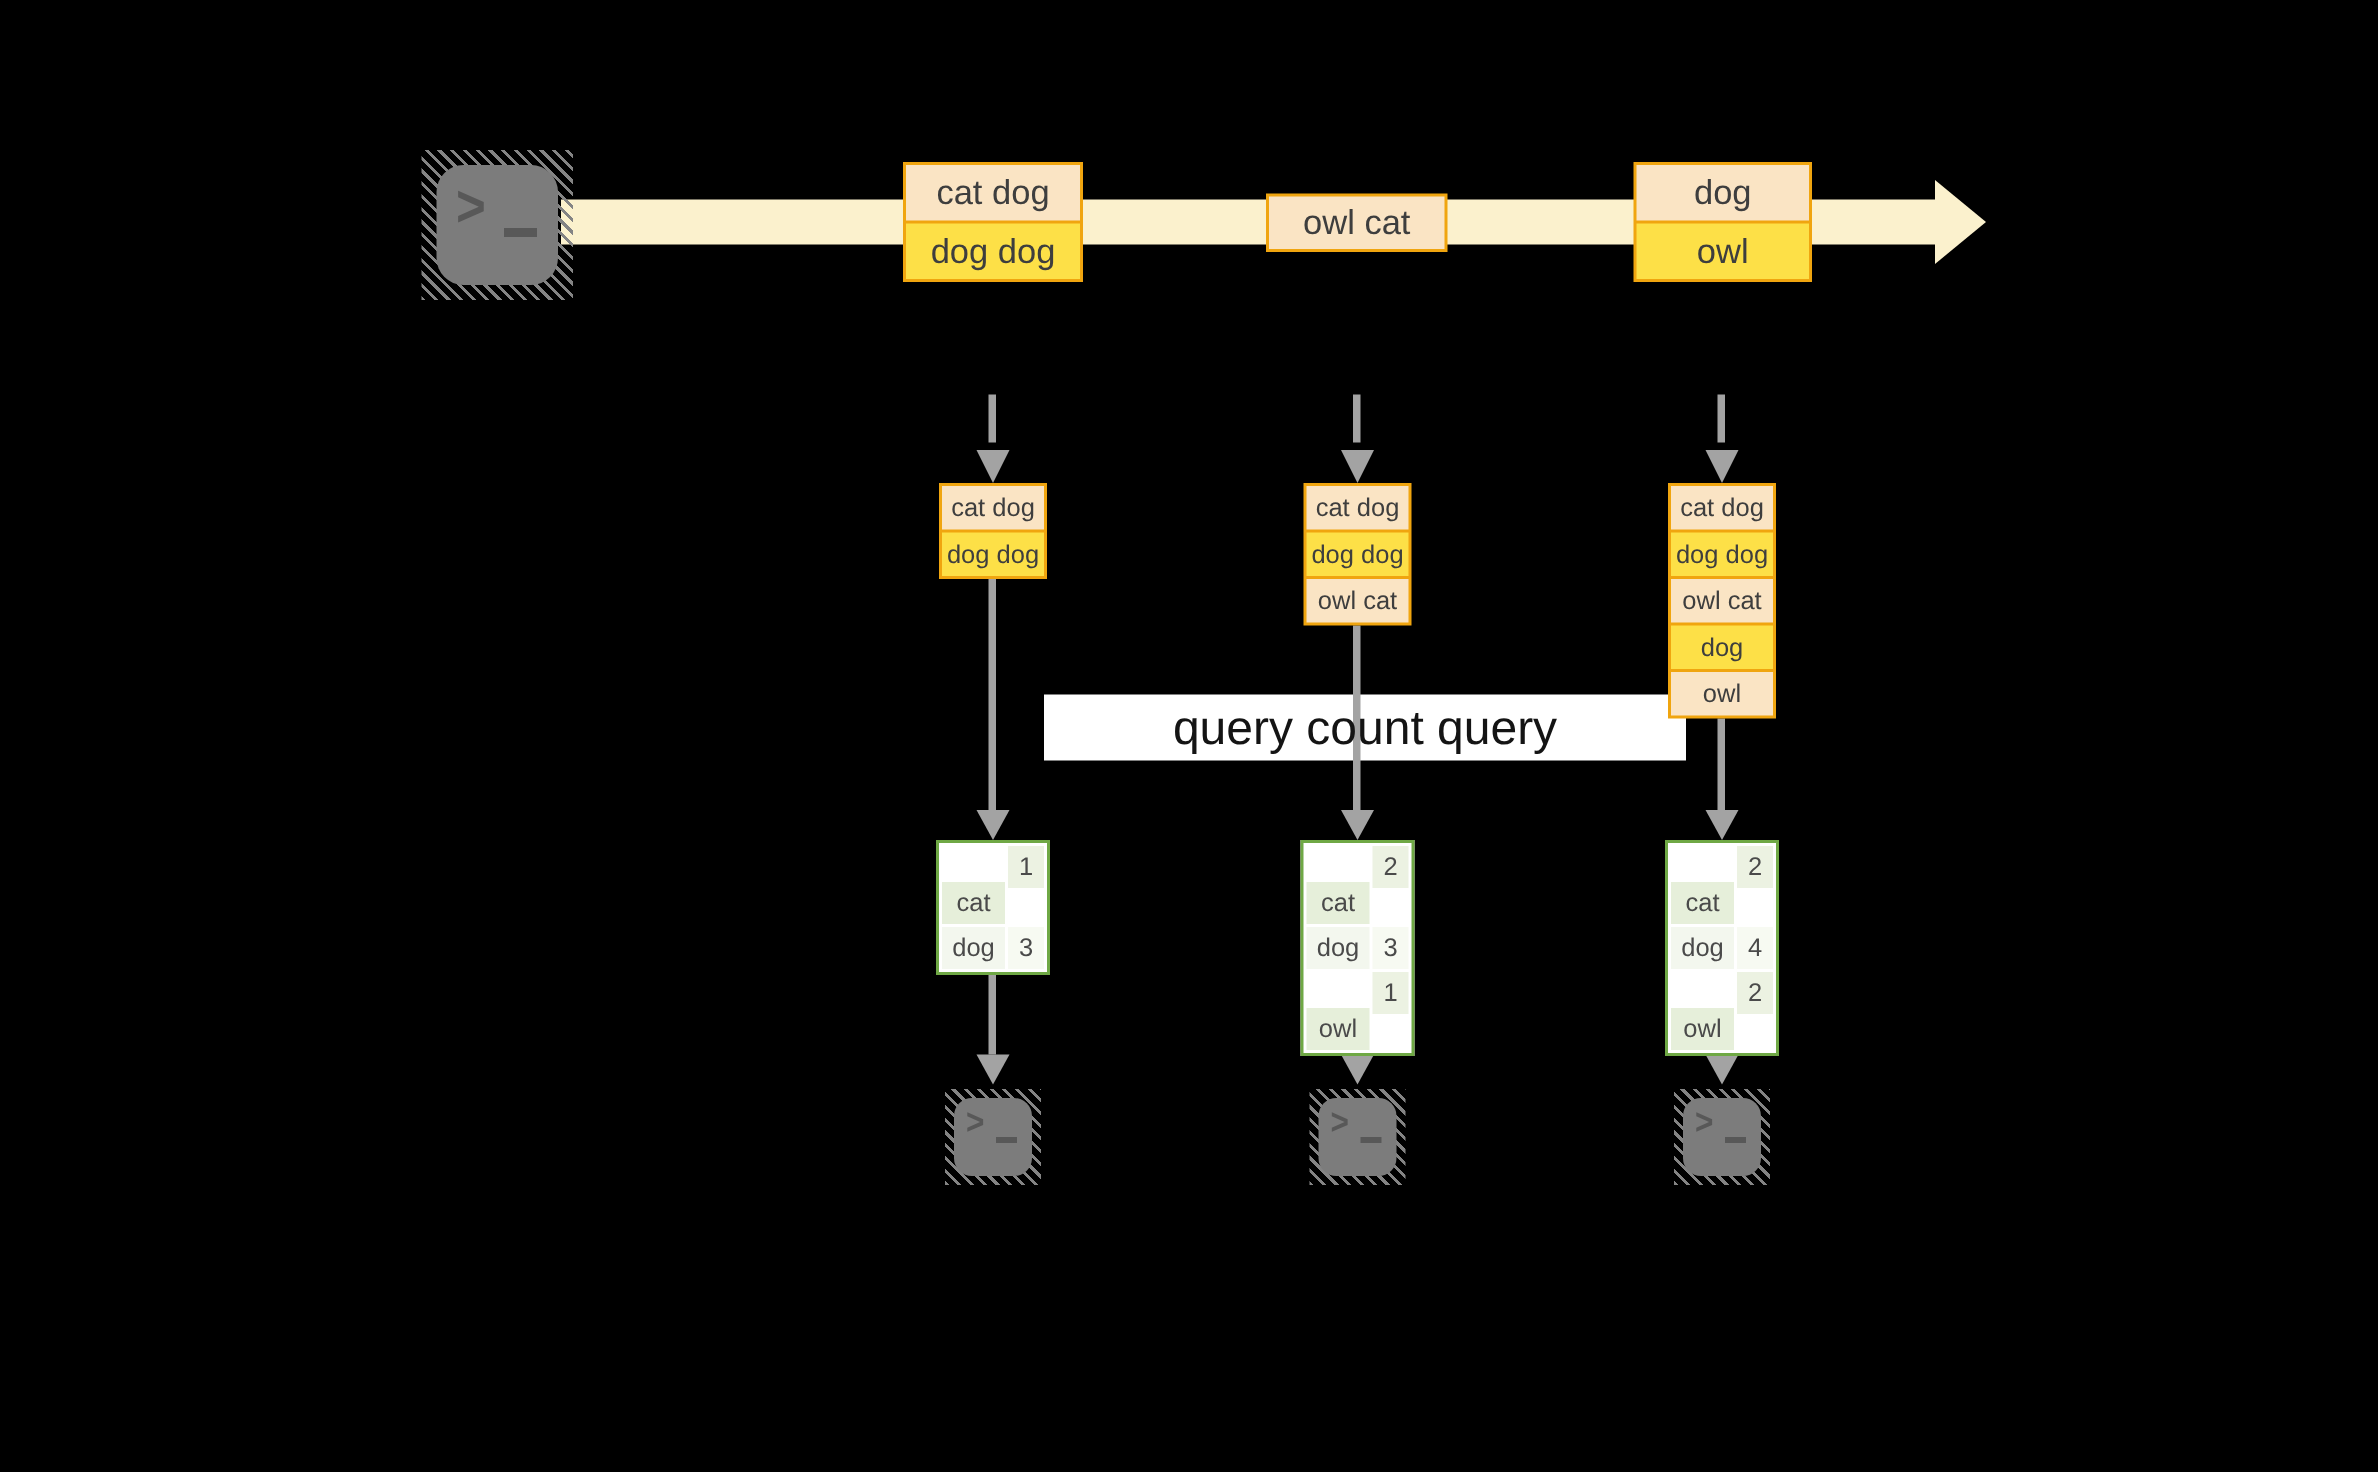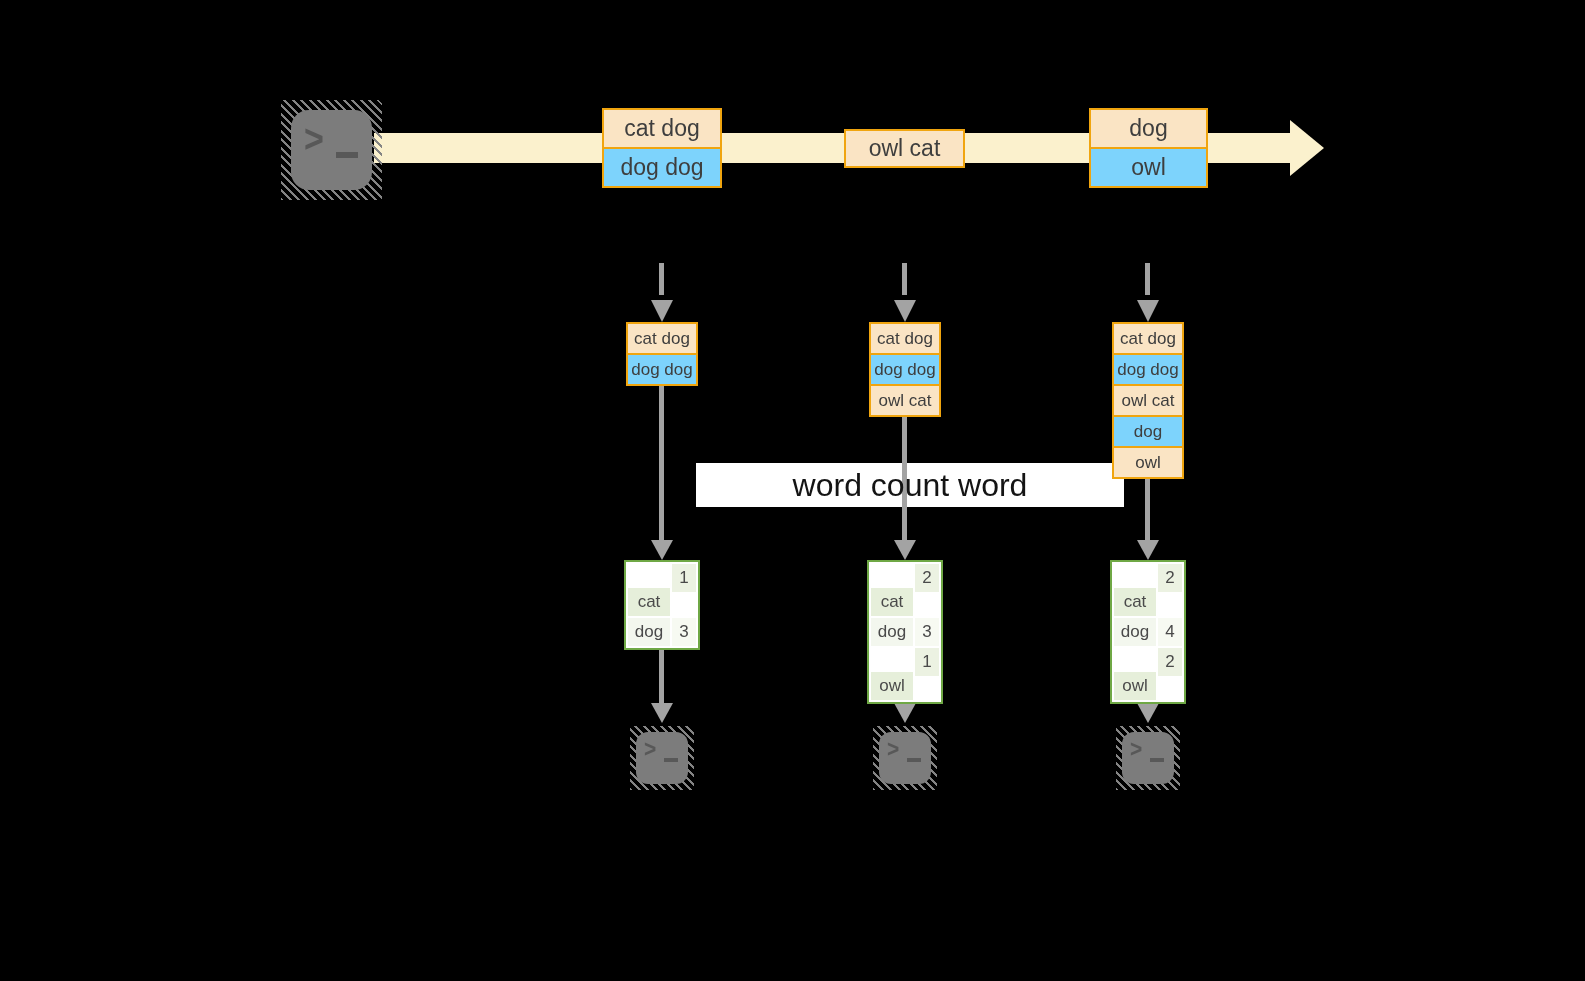--- a/index.html
+++ b/index.html
@@ -10,21 +10,21 @@
   
   .band{left:374px;top:133px;width:916px;height:30px;background:#FBF1CD;}
   .band-head{left:1290px;top:120px;width:0;height:0;
              border-top:28px solid transparent;border-bottom:28px solid transparent;
              border-left:34px solid #FBF1CD;}
 
   
   .obox{background:#F0A50F;padding:2px;display:flex;flex-direction:column;gap:2px;box-sizing:border-box;}
   .ocell{display:flex;align-items:center;justify-content:center;color:#3E3E3E;}
   .fa{background:#FAE4C4;}
-  .fb{background:#7dd3fc;}
+  .fb{background:#fde047;}
   .big .ocell{height:37px;font-size:23px;}
   .one .ocell{height:35px;font-size:23px;}
   .stk .ocell{height:29px;font-size:17px;}
 
   
   .vline{width:5px;background:#A3A3A3;}
   .vdash{width:5px;height:32px;background:#A3A3A3;}
   .ahead{width:0;height:0;border-left:11px solid transparent;border-right:11px solid transparent;
          border-top:22px solid #A3A3A3;}
   .ahead-s{width:0;height:0;border-left:11px solid transparent;border-right:11px solid transparent;
@@ -161,15 +161,15 @@
       <span class="uscore"></span>
     </div>
   </div>
   <div class="abs term term-sm" style="left:1116px;top:726px;">
     <div class="term-in">
       <span class="chev">&gt;</span>
       <span class="uscore"></span>
     </div>
   </div>
 
-  <div class="abs qtext">word count word</div>
+  <div class="abs qtext">query count query</div>
 
 </div>
 
 </body></html>

